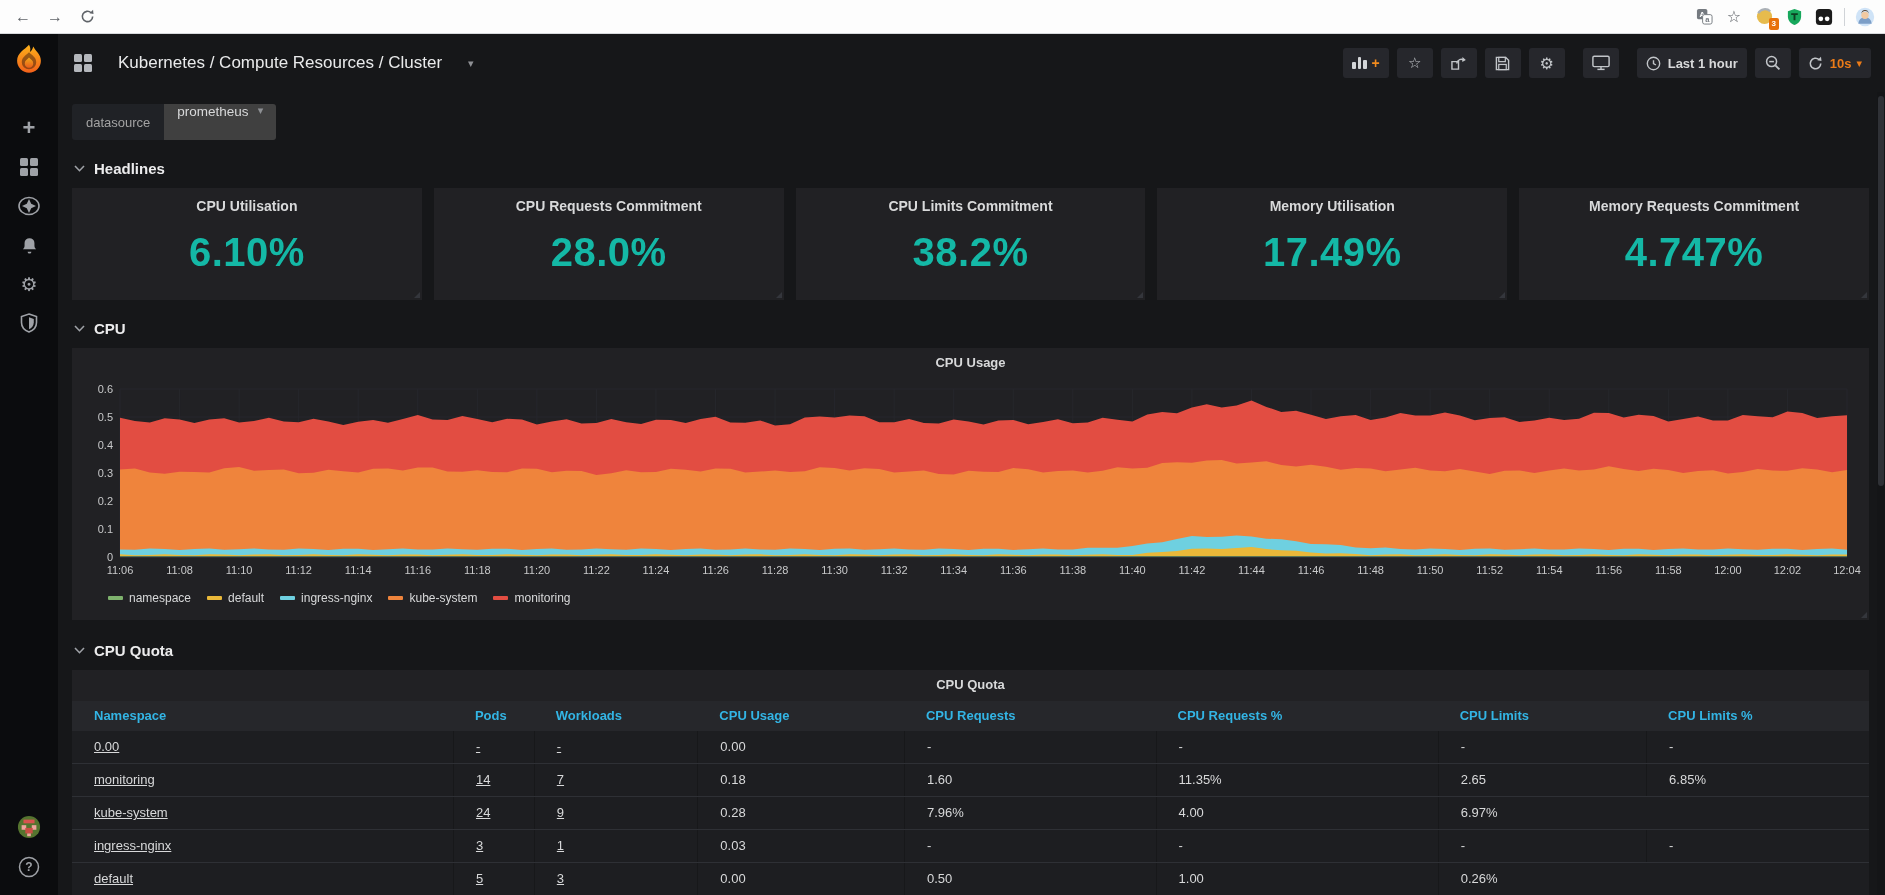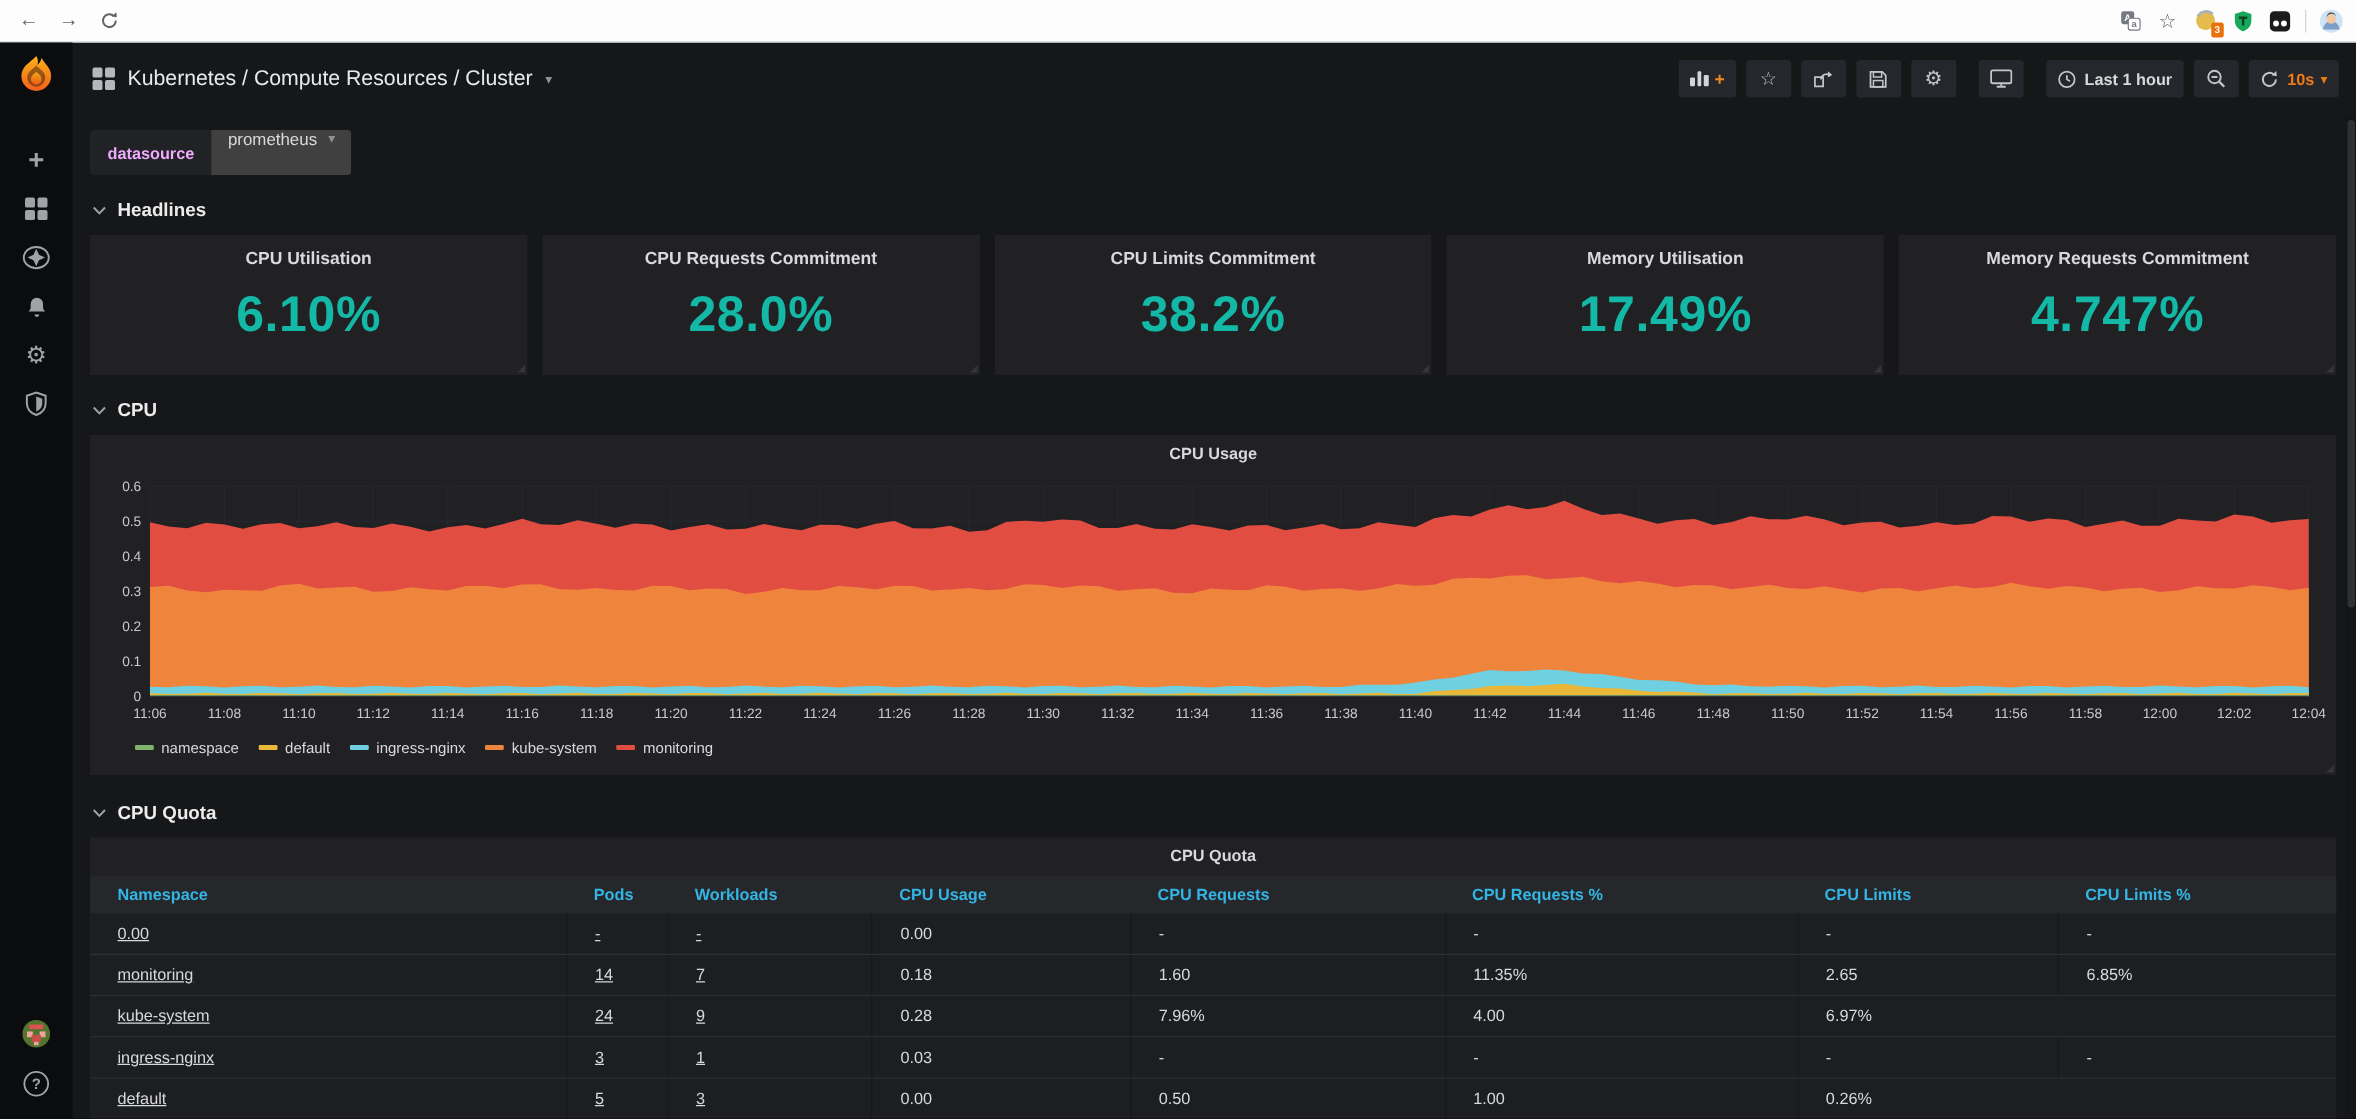--- a/index.html
+++ b/index.html
@@ -33,21 +33,21 @@
   .sicon.gear-txt { font-size:19px; line-height:1; }
   .sicon.plus-txt { font-size:22px; font-weight:700; line-height:1; }
   .side-bottom { margin-top:auto; display:flex; flex-direction:column; align-items:center; gap:16px; padding-bottom:16px; }
   .grid4 { display:grid; grid-template-columns:8px 8px; grid-template-rows:8px 8px; gap:2px; }
   .grid4 i { background:#9fa2a7; border-radius:1.5px; }
 
   .main { flex:1; position:relative; overflow:hidden; }
 
   
   .navbar { height:58px; display:flex; align-items:center; padding:0 14px 0 16px; }
-  .nb-left { display:flex; align-items:center; gap:10px; cursor:pointer; }
+  .nb-left { display:flex; align-items:center; gap:26px; cursor:pointer; }
   .nb-left .grid4 i { background:#b4b7bc; }
   .nb-title { font-size:17px; color:#e9eaeb; font-weight:500; }
   .caret { color:#8e9094; font-size:11px; }
   .nb-right { margin-left:auto; display:flex; align-items:center; gap:8px; }
   .nbtn { height:30px; min-width:36px; background:#26272c; border:none; border-radius:3px; color:#c2c5c9;
     display:flex; align-items:center; justify-content:center; gap:7px; padding:0 9px; cursor:pointer;
     font-family:inherit; font-size:13px; }
   .nbtn.spaced { margin-left:10px;align-items:center; }
   .addpanel-bars { display:flex; align-items:flex-end; gap:2px; }
   .addpanel-bars i { width:3.5px; background:#d3d5d8; border-radius:1px; display:block; }
@@ -59,21 +59,21 @@
   .orange { color:#eb7b18; }
   .refresh-pill .caret { margin-left:-2px; }
 
   
   .scroll { position:absolute; top:58px; left:0; right:8px; bottom:0; padding:0 8px 0 14px; overflow:hidden; }
   .vscroll { position:absolute; top:58px; right:0; bottom:0; width:8px; background:#141517; }
   .vthumb { position:absolute; top:4px; left:1px; width:6px; height:390px; background:#2f3136; border-radius:3px; }
 
   .submenu { margin-top:12px; display:flex; }
   .ds-chip { display:inline-flex; height:36px; border-radius:3px; overflow:hidden; cursor:pointer; }
-  .ds-label { background:#202226; color:#f0abfc; font-size:13px; font-weight:700; display:flex; align-items:center; padding:0 14px; }
+  .ds-label { background:#202226; color:#a3a3a3; font-size:13px; font-weight:400; display:flex; align-items:center; padding:0 14px; }
   .ds-value { background:#404040; color:#d8d9da; font-size:13.5px; display:flex; align-items:flex-start; gap:9px; padding:0 13px; }
 
   .section-header { margin-top:16px; height:24px; display:flex; align-items:center; gap:9px; cursor:pointer; padding-left:2px; }
   .section-header span { font-size:15px; font-weight:700; color:#ececed; }
 
   .panel { background:#212124; position:relative; }
   .panel::after { content:''; position:absolute; right:2px; bottom:2px; width:0; height:0;
     border-left:6px solid transparent; border-bottom:6px solid #3a3c42; opacity:.8; }
   .panel-title { text-align:center; font-size:13px; font-weight:700; color:#d8d9da; padding:7px 0 3px; }
 

